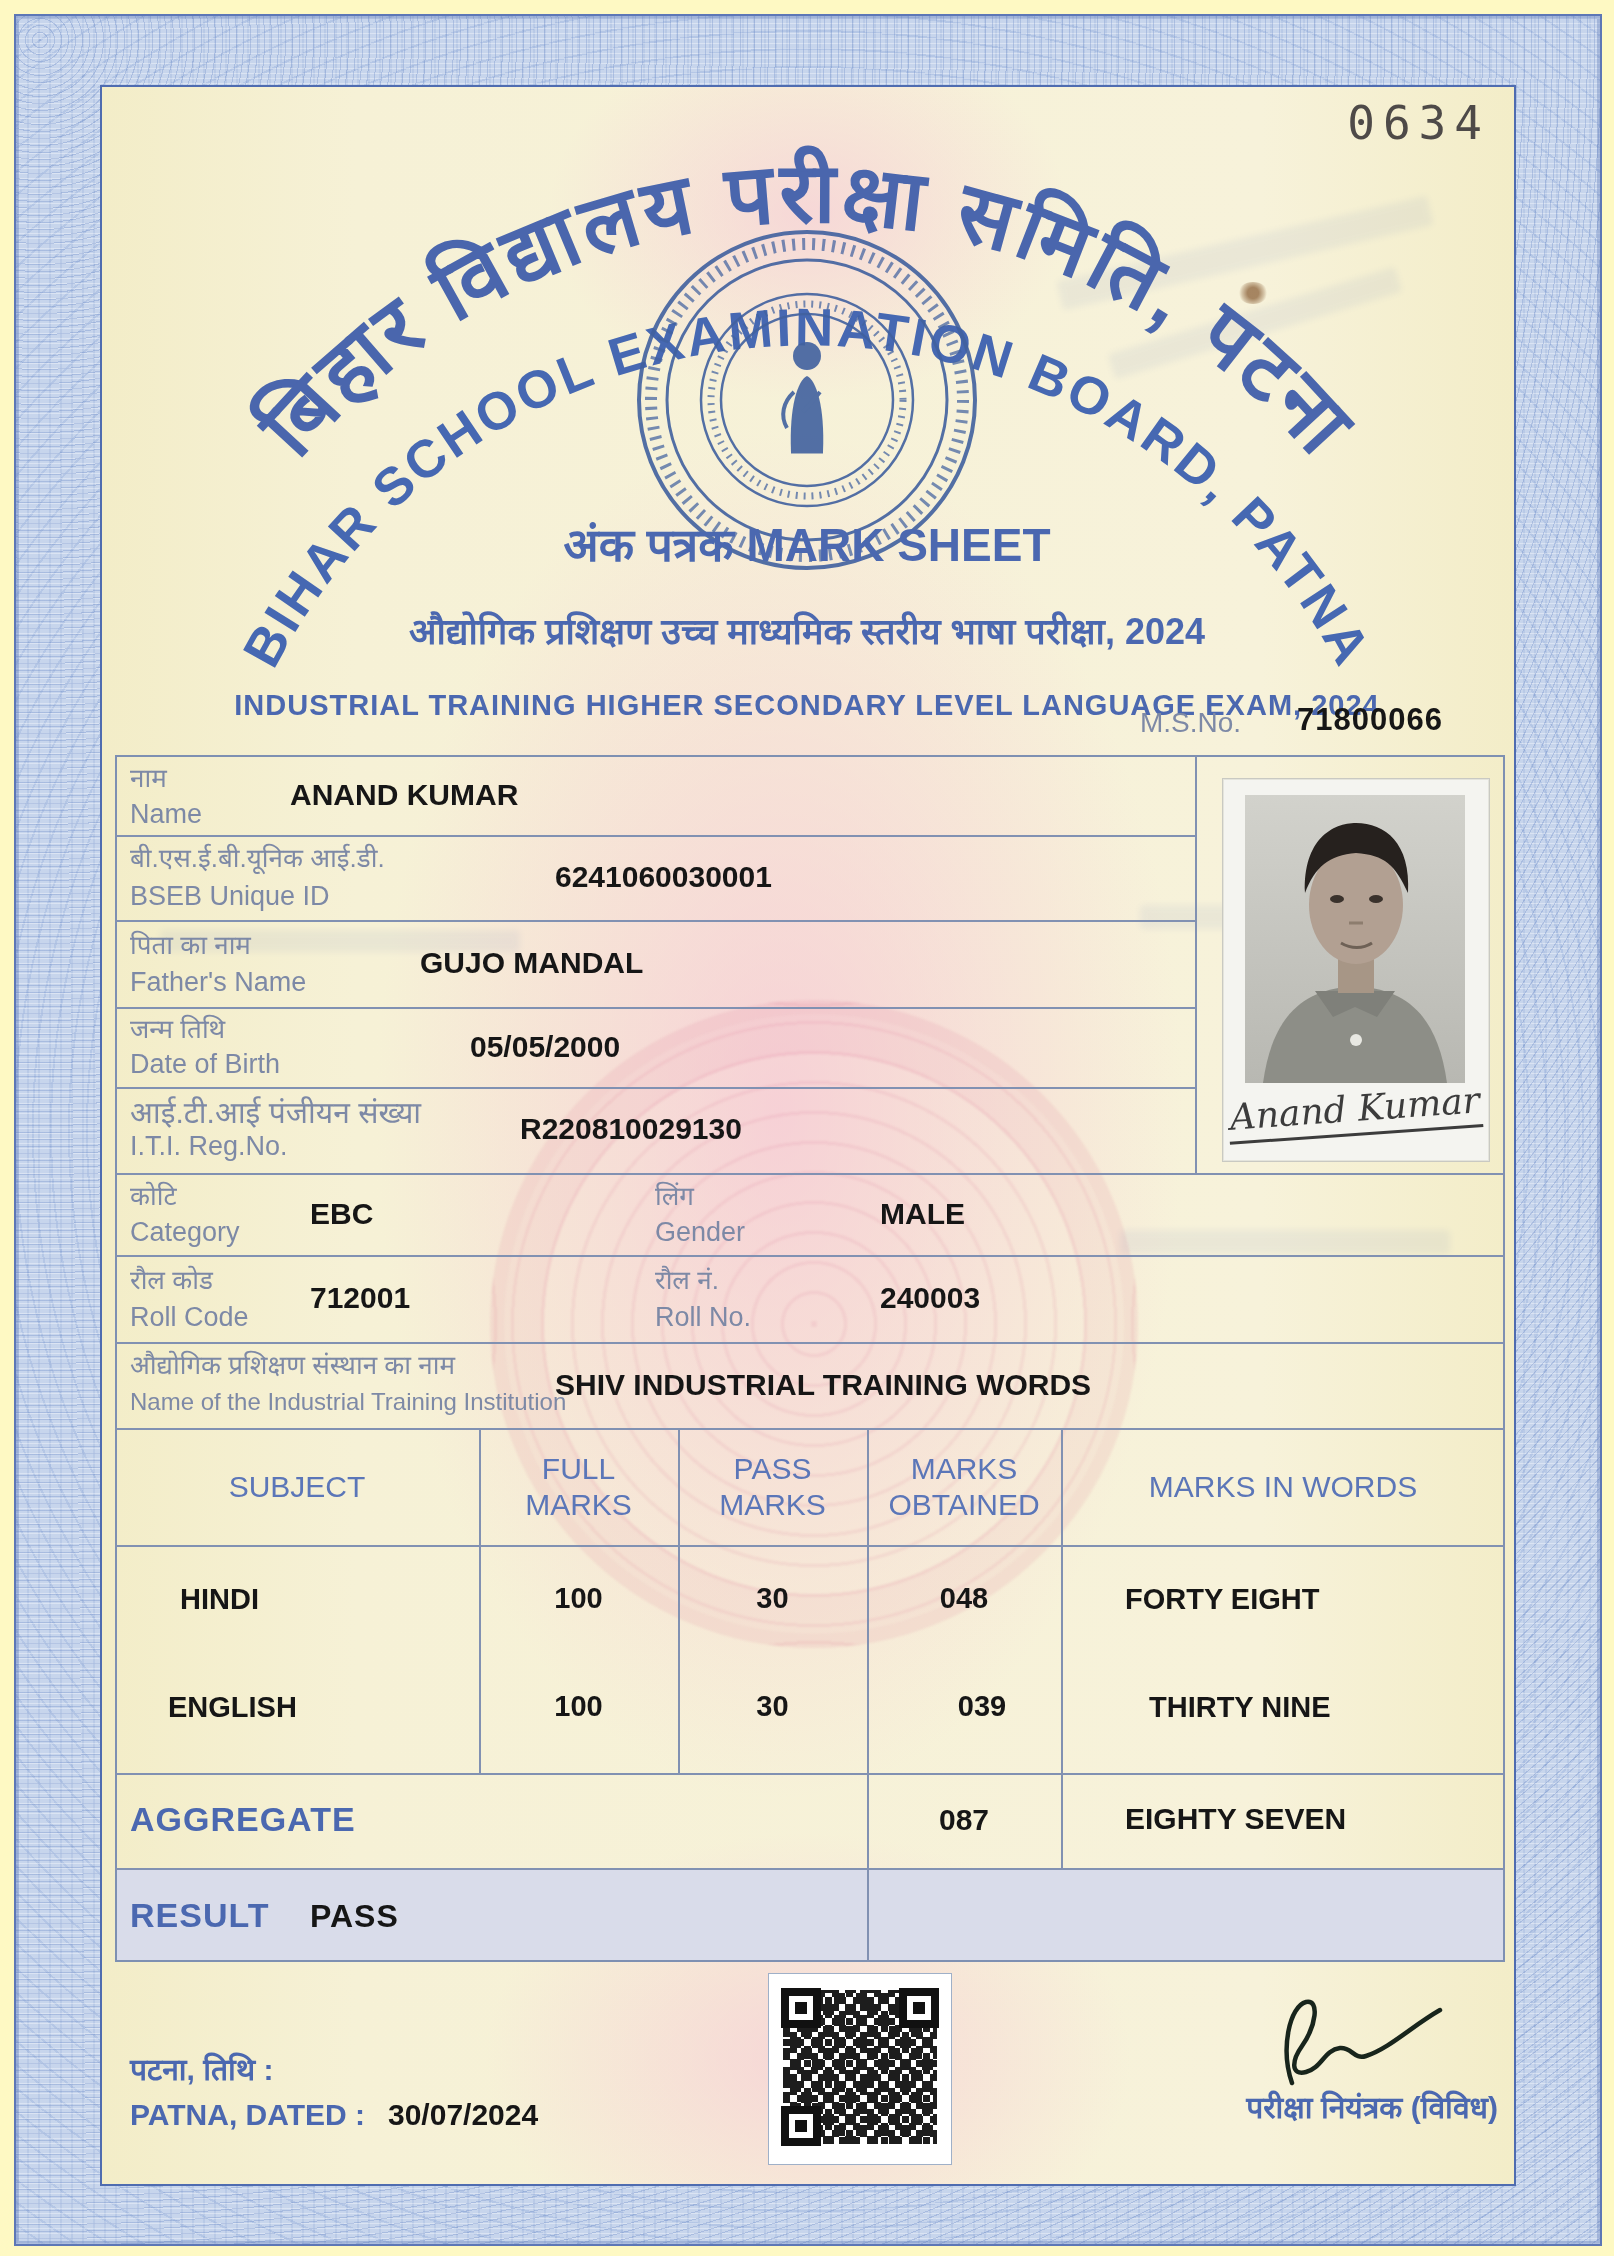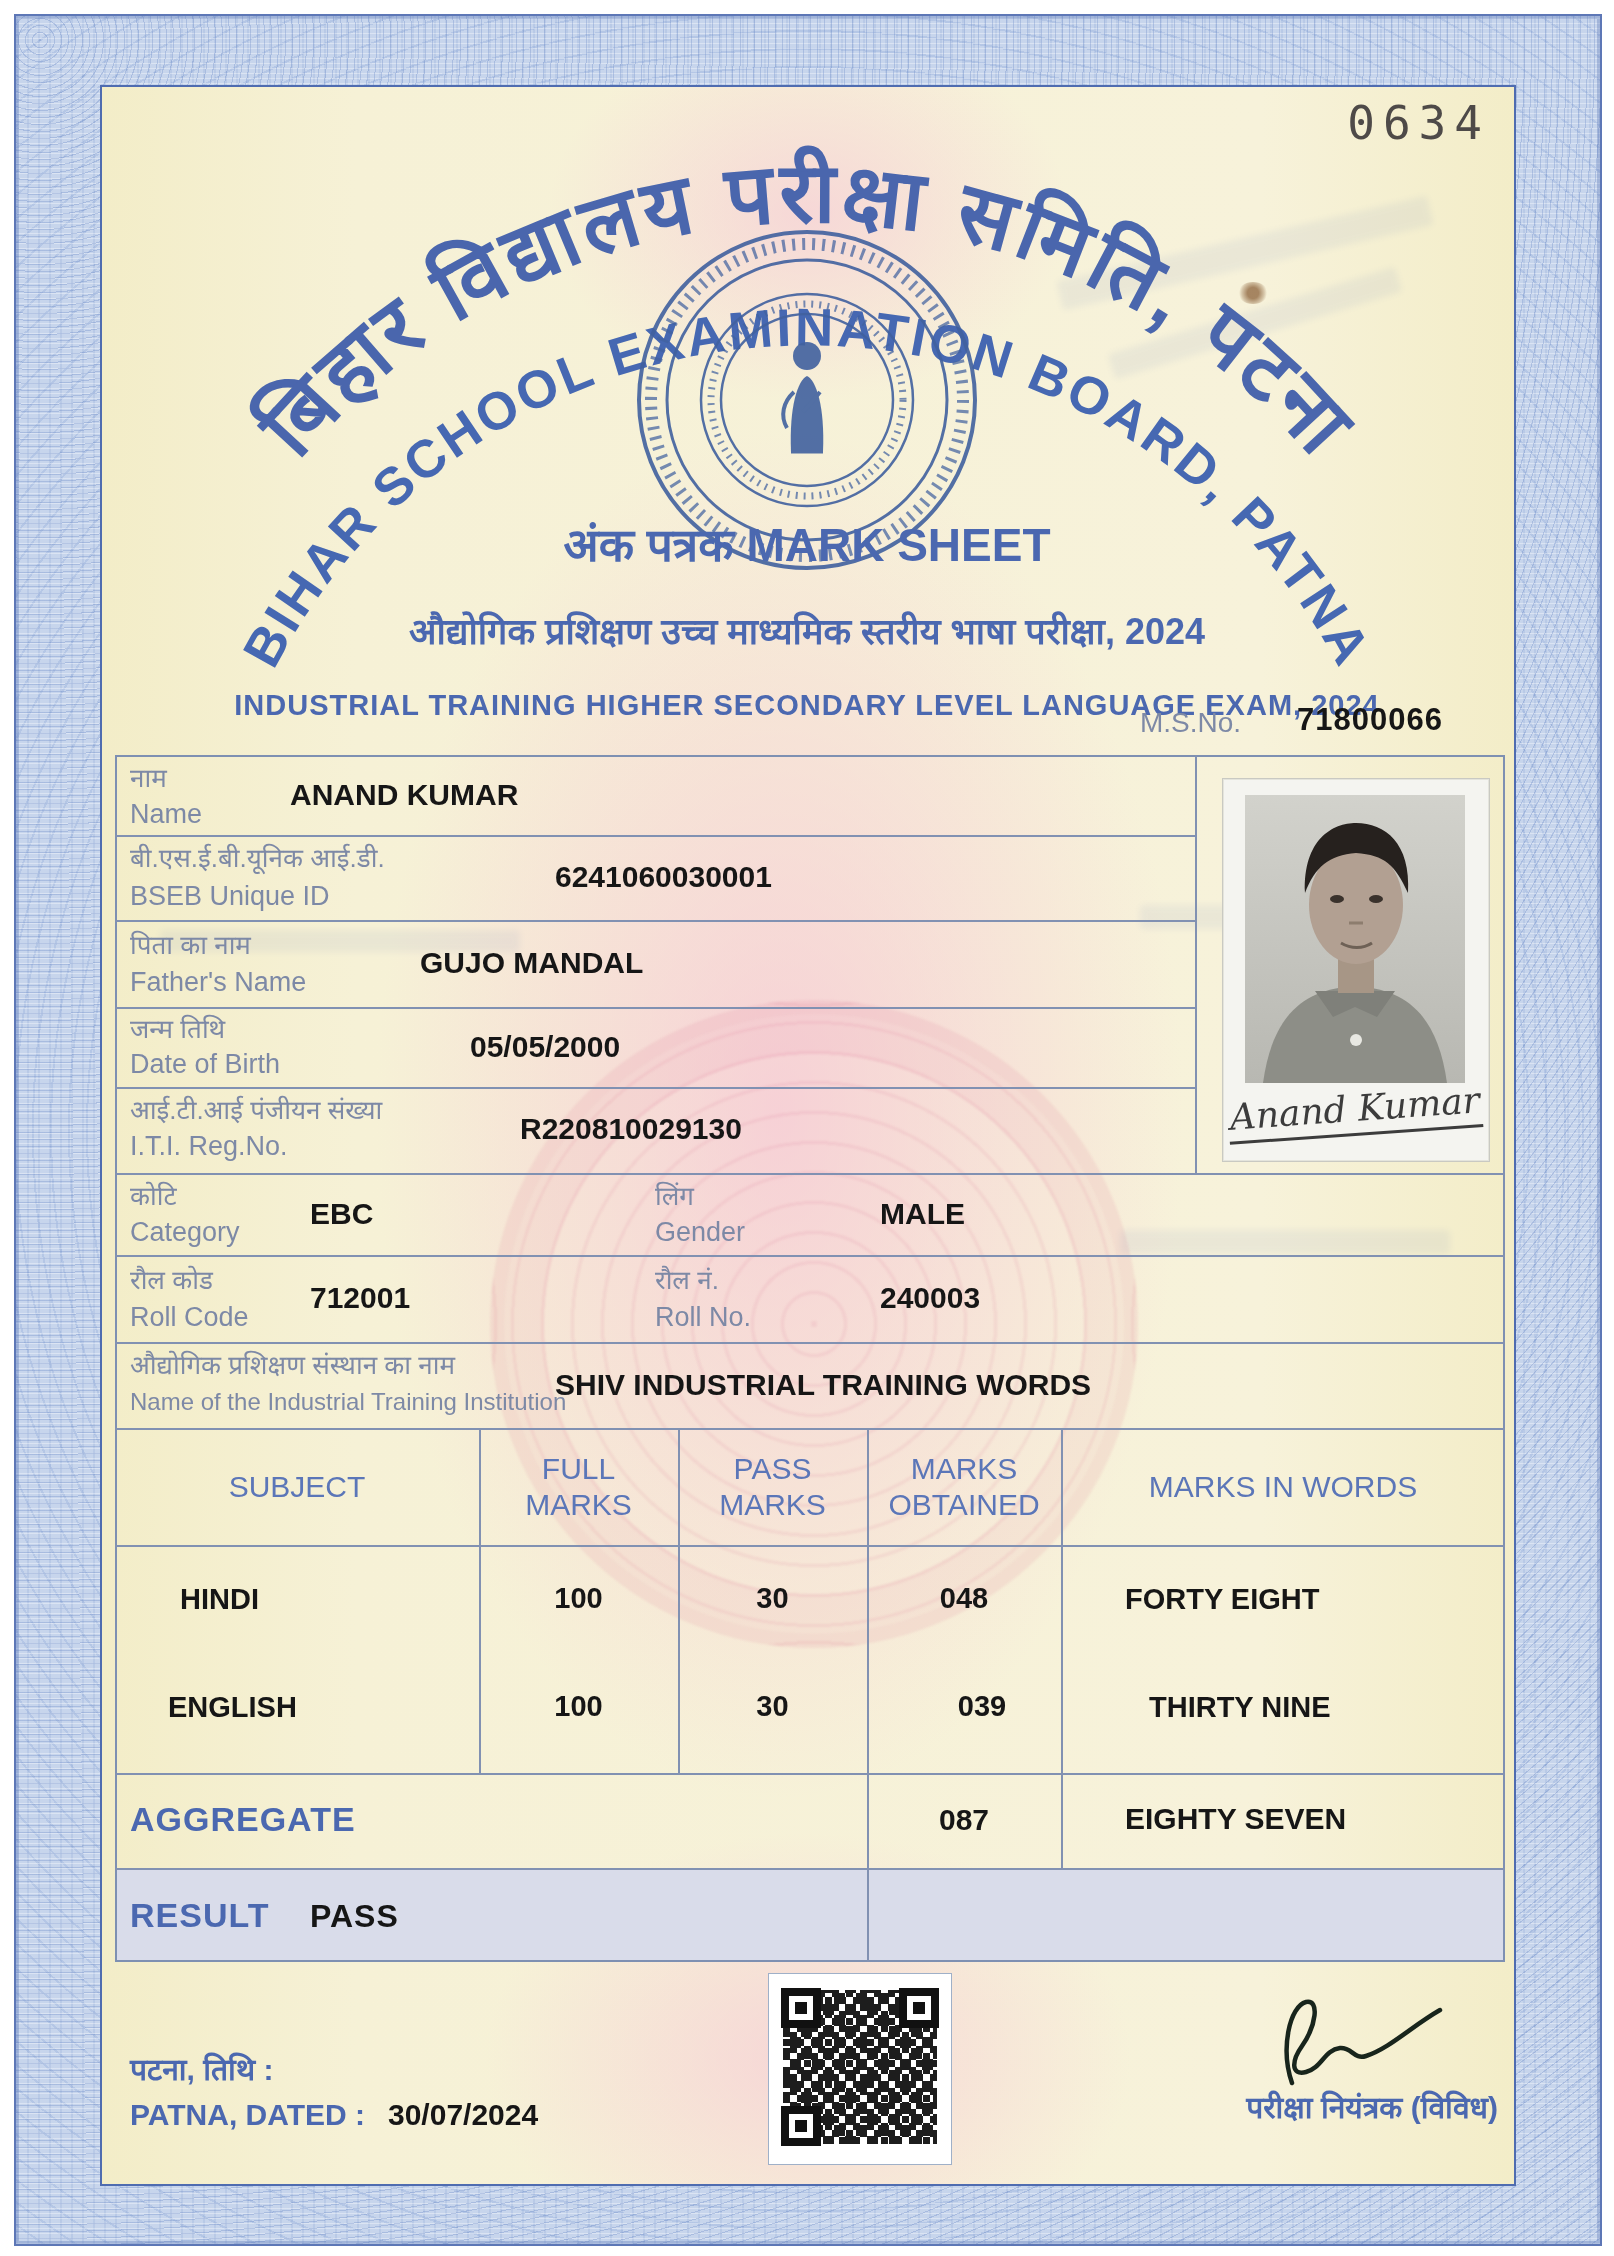--- a/index.html
+++ b/index.html
@@ -1,16 +1,16 @@
 <!DOCTYPE html>
 <html><head>
 <meta charset="utf-8">
 <style>
   html,body{margin:0;padding:0;background:#e8e8ea;}
-  .page{position:relative;width:1614px;height:2256px;background:#ffffff;overflow:hidden;
+  .page{position:relative;width:1614px;height:2256px;background:#fef9c3;overflow:hidden;
         font-family:"Liberation Sans",sans-serif;}
   
   .band{position:absolute;left:14px;top:14px;width:1584px;height:2228px;
     background-color:#c7d5ec;
     background-image:
       repeating-radial-gradient(circle at 24px 24px, rgba(110,140,200,.35) 0 1px, transparent 1px 7px),
       repeating-linear-gradient(0deg, rgba(255,255,255,.35) 0 1px, transparent 1px 5px),
       repeating-linear-gradient(90deg, rgba(120,150,205,.18) 0 2px, transparent 2px 11px),
       repeating-radial-gradient(circle at 50% 50%, rgba(125,155,210,.25) 0 2px, transparent 2px 18px);
     border:2px solid #5d77b6; box-shadow:inset 0 0 0 3px rgba(93,119,182,.35);}
@@ -150,21 +150,21 @@
   <div class="t val" style="left:555px;top:860px;font-size:30px;">6241060030001</div>
 
   <div class="t lbl" style="left:130px;top:930px;font-size:26px;">पिता का नाम</div>
   <div class="t lbl" style="left:130px;top:966px;font-size:27px;">Father's Name</div>
   <div class="t val" style="left:420px;top:946px;font-size:30px;">GUJO MANDAL</div>
 
   <div class="t lbl" style="left:130px;top:1014px;font-size:26px;">जन्म तिथि</div>
   <div class="t lbl" style="left:130px;top:1048px;font-size:27px;">Date of Birth</div>
   <div class="t val" style="left:470px;top:1030px;font-size:30px;">05/05/2000</div>
 
-  <div class="t lbl" style="left:130px;top:1095px;font-size:26px;">आई.टी.आई पंजीयन संख्या</div>
+  <div class="t lbl" style="left:130px;top:1095px;font-size:30px;">आई.टी.आई पंजीयन संख्या</div>
   <div class="t lbl" style="left:130px;top:1130px;font-size:27px;">I.T.I. Reg.No.</div>
   <div class="t val" style="left:520px;top:1112px;font-size:30px;">R220810029130</div>
 
   <div class="t lbl" style="left:130px;top:1181px;font-size:26px;">कोटि</div>
   <div class="t lbl" style="left:130px;top:1216px;font-size:27px;">Category</div>
   <div class="t val" style="left:310px;top:1197px;font-size:30px;">EBC</div>
   <div class="t lbl" style="left:655px;top:1181px;font-size:26px;">लिंग</div>
   <div class="t lbl" style="left:655px;top:1216px;font-size:27px;">Gender</div>
   <div class="t val" style="left:880px;top:1197px;font-size:30px;">MALE</div>
 

